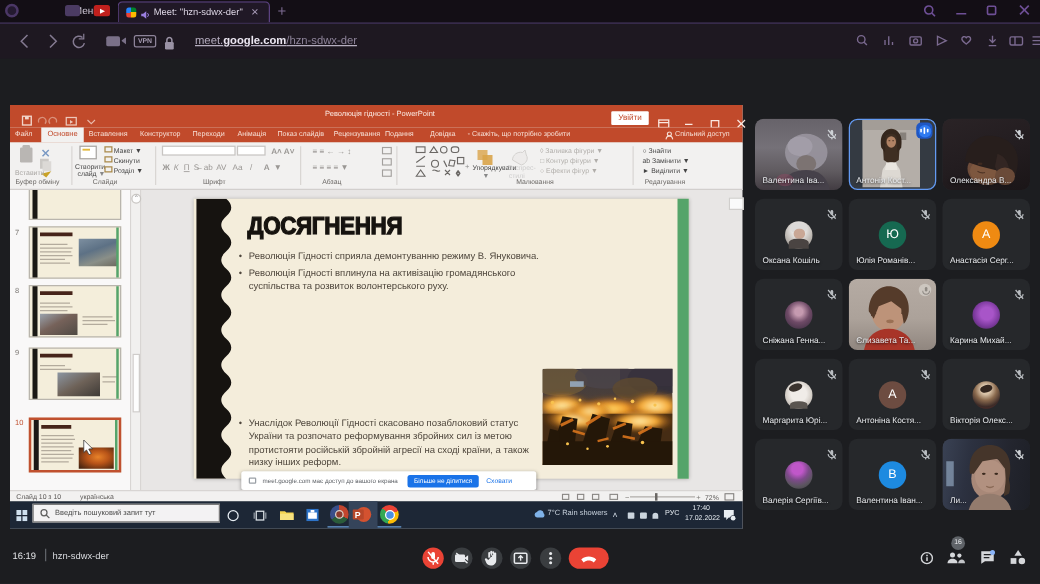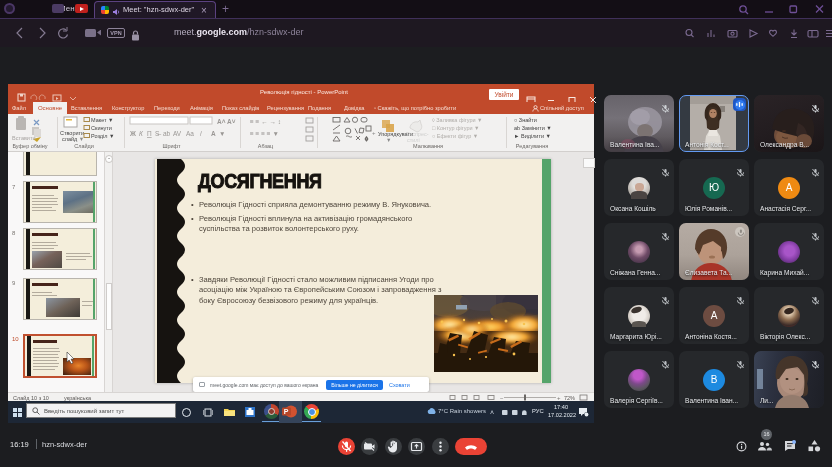--- a/index.html
+++ b/index.html
@@ -96,21 +96,21 @@
 </div>
 <div class="abs" style="left:85px;top:28.5px;width:11px;height:8px;background:#7a7088;border-radius:1.5px;"></div>
 <div class="abs" style="left:97px;top:29.5px;width:4px;height:6px;background:#7a7088;clip-path:polygon(0 50%,100% 0,100% 100%);"></div>
 <div class="abs" style="left:107px;top:27.5px;width:18px;height:10px;border:1px solid #8d8399;border-radius:2px;color:#a79db3;font-size:5.5px;text-align:center;line-height:9px;font-weight:bold;">VPN</div>
 <div class="abs" style="left:131px;top:27px;width:9px;height:11px;">
   <svg width="9" height="11" viewBox="0 0 9 11">
         <rect x="1" y="4.5" width="7" height="6" rx="1" fill="#9a92a5"></rect>
         <path d="M2.5 4.5V3a2 2 0 014 0v1.5" stroke="#9a92a5" stroke-width="1.2" fill="none"></path>
       </svg>
 </div>
-<div class="abs" style="left:174px;top:26.5px;font-size:9px;color:#b6aec0;">meet.<b style="color:#ece7f2;">google.com</b><span style="color:#8d8399;">/hzn-sdwx-der</span></div>
+<div class="abs" style="left:156px;top:26.5px;font-size:9px;color:#b6aec0;text-decoration:underline;">meet.<b style="color:#ece7f2;">google.com</b><span style="color:#8d8399;">/hzn-sdwx-der</span></div>
 
 <div class="abs" style="left:684px;top:26px;width:148px;height:13px;">
   <svg width="148" height="13" viewBox="0 0 148 13">
     <g stroke="#7b6a90" stroke-width="1.1" fill="none">
       <circle cx="5" cy="5.5" r="3"></circle>
           <line x1="7.3" y1="7.8" x2="9.5" y2="10"></line>
       <path d="M24 10V6m3 4V3m3 7V7.5"></path>
       <rect x="44" y="3.5" width="9" height="6.5" rx="1"></rect>
           <circle cx="48.5" cy="6.7" r="1.6"></circle>
       <path d="M66 3l7 3.5-7 3.5z"></path>
@@ -351,21 +351,21 @@
   <div class="abs" style="left:575px;top:74px;width:12px;height:10px;background:#fafafa;border:1px solid #d0cecc;"></div>
       <div class="abs" style="left:97px;top:71px;width:8px;height:8px;border-radius:50%;background:#fdfdfd;border:1px solid #c8c5c2;color:#888;font-size:6px;text-align:center;line-height:8px;font-weight:bold;">ˆ</div>
   <div class="abs" id="slide">
     <div id="greenbar"></div>
     <svg class="abs" style="left:2px;top:0;" width="30" height="224" viewBox="0 0 30 224">
           <path d="M0 0 H24 q8 7 0 14 q-8 7 0 14 q8 7 0 14 q-8 7 0 14 q8 7 0 14 q-8 7 0 14 q8 7 0 14 q-8 7 0 14 q8 7 0 14 q-8 7 0 14 q8 7 0 14 q-8 7 0 14 q8 7 0 14 q-8 7 0 14 q8 7 0 14 q-8 7 0 14 L24 224 H0 Z" fill="#161310"></path>
         </svg>
     <div id="stitle">ДОСЯГНЕННЯ</div>
     <div class="bl" style="top:54.5px;">Революція Гідності вплинула на активізацію громадянського<br>суспільства та розвиток волонтерського руху.</div>
     <div class="bl" style="top:41px;">Революція Гідності сприяла демонтуванню режиму В. Януковича.</div>
-    <div class="bl" style="top:116px;">Завдяки Революції Гідності стало можливим підписання Угоди про<br>асоціацію між Україною та Європейським Союзом і запровадження з<br>боку Євросоюзу безвізового режиму для українців.</div>
+    <div class="bl" style="top:175px;">Унаслідок Революції Гідності скасовано позаблоковий статус<br>України та розпочато реформування збройних сил із метою<br>протистояти російській збройній агресії на сході країни, а також<br>низку інших реформ.</div>
     <svg class="abs" style="left:279px;top:136px;" width="104" height="77" viewBox="0 0 104 77">
       <defs>
         <filter id="bl1">
               <feGaussianBlur stdDeviation="1.6"></feGaussianBlur>
             </filter>
             <radialGradient id="fire1" cx="50%" cy="50%" r="50%">
               <stop offset="0%" stop-color="#ffd96a"></stop>
               <stop offset="45%" stop-color="#f29a26"></stop>
               <stop offset="100%" stop-color="#a34a10" stop-opacity="0"></stop>
             </radialGradient>

